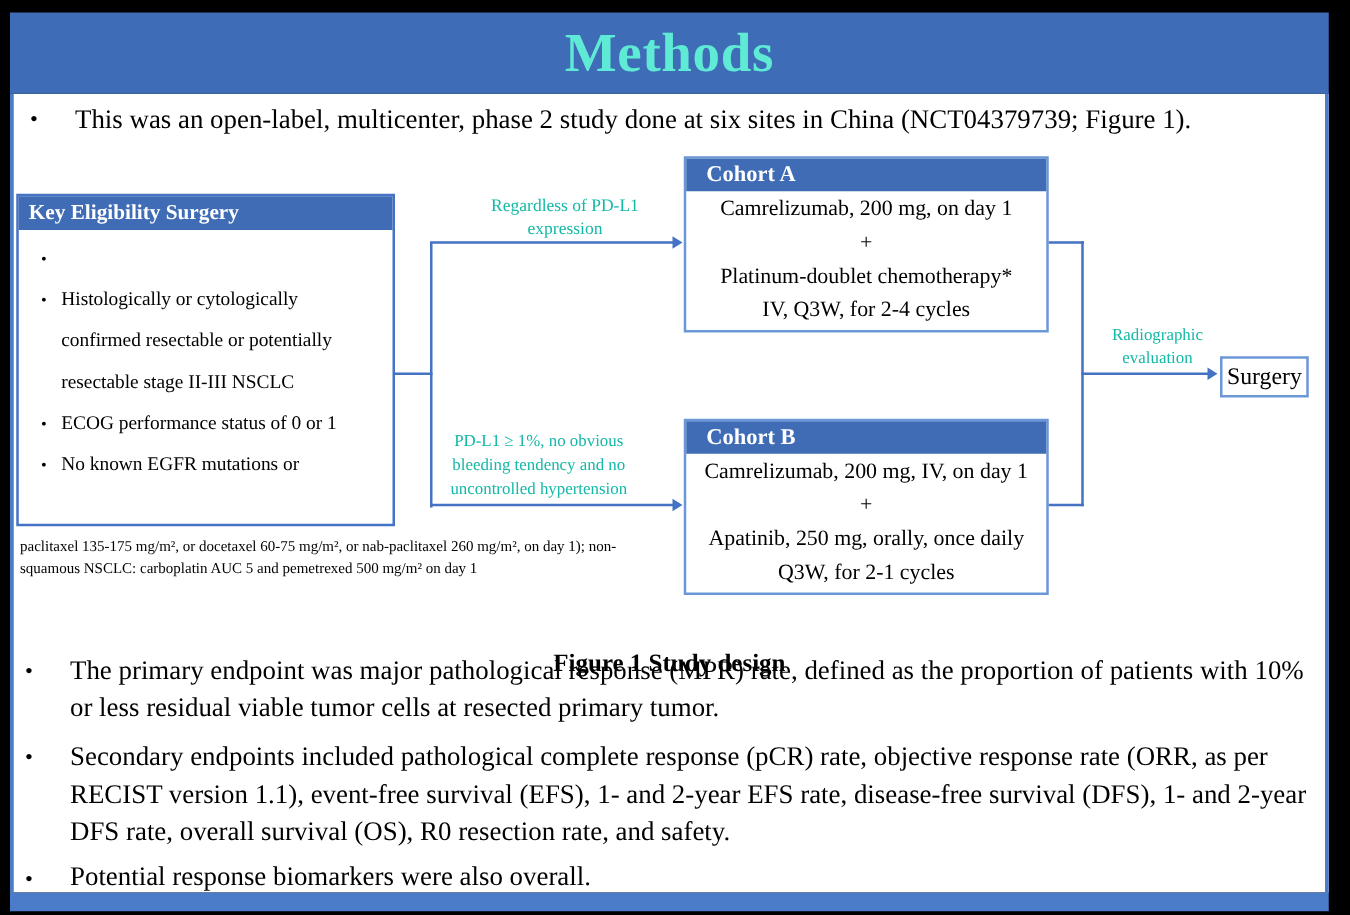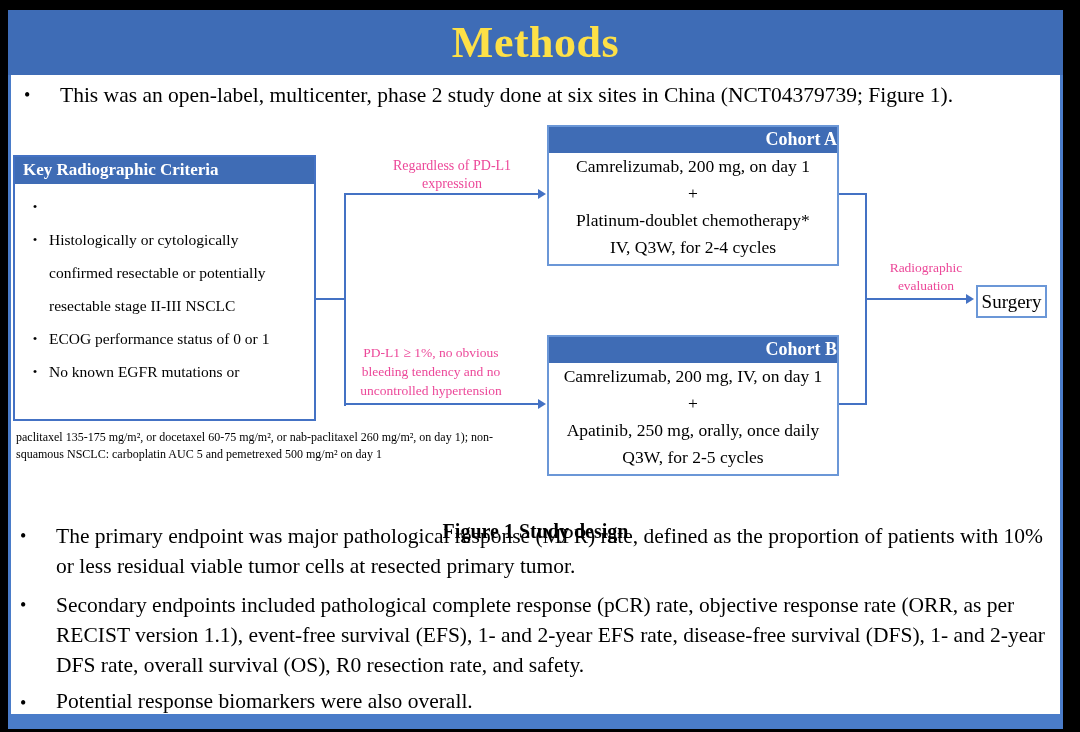--- a/index.html
+++ b/index.html
@@ -1,21 +1,21 @@
 <!DOCTYPE html>
 <html><head>
 <meta charset="utf-8">
 <style>
   html,body{margin:0;padding:0;background:#000;}
   .stage{position:relative;width:1080px;height:732px;background:#000;overflow:hidden;
          font-family:"Liberation Serif","DejaVu Serif",serif;color:#000;}
   
   .title-bar{position:absolute;left:8px;top:10px;width:1055px;height:65px;background:#3e6cb6;
              display:flex;align-items:center;justify-content:center;}
-  .title-bar span{color:#fde047;font-weight:bold;font-size:44px;letter-spacing:.5px;}
+  .title-bar span{color:#5eead4;font-weight:bold;font-size:44px;letter-spacing:.5px;}
   .content{position:absolute;left:8px;top:75px;width:1055px;height:639px;background:#fff;
            border-left:3px solid #4a7cc9;border-right:3px solid #4a7cc9;box-sizing:border-box;}
   .bottom-bar{position:absolute;left:8px;top:714px;width:1055px;height:15px;background:#4a7cc9;}
 
   
   .bullet-row{position:absolute;display:flex;align-items:flex-start;font-size:21.5px;line-height:30px;}
   .bullet-row .mk{flex:0 0 36px;font-size:18px;line-height:30px;}
   .bullet-row .tx{flex:1;}
 
   
@@ -26,31 +26,31 @@
   .elig-body{padding:6px 4px 0 6px;}
   .elig-item{display:flex;align-items:flex-start;}
   .elig-item .mk{flex:0 0 28px;text-align:center;font-size:13px;line-height:33px;}
   .elig-line{font-size:15.5px;line-height:33px;white-space:nowrap;}
 
   
   .cohort{position:absolute;left:547px;width:292px;height:141px;background:#fff;
           border:2px solid #6b97d7;box-sizing:border-box;}
   .cohort-a{top:125px;} .cohort-b{top:335px;}
   .cohort-header{background:#3f6cb5;color:#fff;font-weight:bold;font-size:18px;
-                 text-align:right;padding:2px 0 3px 4px;}
+                 text-align:left;padding:2px 0 3px 16px;}
   .cohort-body{padding-top:0;text-align:center;}
   .cohort-line{font-size:17.5px;line-height:27px;white-space:nowrap;}
 
   
   .surgery{position:absolute;left:976px;top:285px;width:71px;height:33px;background:#fff;
            border:2px solid #6b97d7;box-sizing:border-box;display:flex;align-items:center;
            justify-content:center;font-size:19px;}
 
   
-  .flabel{position:absolute;text-align:center;font-size:14px;line-height:18px;color:#ec4899;}
+  .flabel{position:absolute;text-align:center;font-size:14px;line-height:18px;color:#14b8a6;}
   .flabel.top{left:368px;top:157px;width:168px;}
   .flabel.bot{left:340px;top:343px;width:182px;font-size:13.5px;line-height:19px;}
   .flabel.rad{left:872px;top:259px;width:108px;font-size:13.5px;}
 
   
   .ln{position:absolute;background:#4472c4;}
   .ah{position:absolute;width:0;height:0;border-top:5px solid transparent;
       border-bottom:5px solid transparent;border-left:8px solid #4472c4;}
 
   
@@ -73,21 +73,21 @@
   <div class="title-bar">
     <span>Methods</span>
   </div>
 
   <div class="bullet-row" style="left:24px;top:80px;width:1032px;">
     <span class="mk">•</span>
     <span class="tx">This was an open-label, multicenter, phase 2 study done at six sites in China (NCT04379739; Figure 1).</span>
   </div>
 
   <div class="elig">
-    <div class="elig-header">Key Radiographic Criteria</div>
+    <div class="elig-header">Key Eligibility Surgery</div>
     <div class="elig-body">
       <div class="elig-item">
         <span class="mk">•</span>
       </div>
       <div class="elig-item">
         <span class="mk">•</span>
         <div>
           <div class="elig-line">Histologically or cytologically</div>
           <div class="elig-line">confirmed resectable or potentially</div>
           <div class="elig-line">resectable stage II-III NSCLC</div>
@@ -117,21 +117,21 @@
       <div class="cohort-line">IV, Q3W, for 2-4 cycles</div>
     </div>
   </div>
 
   <div class="cohort cohort-b">
     <div class="cohort-header">Cohort B</div>
     <div class="cohort-body">
       <div class="cohort-line">Camrelizumab, 200 mg, IV, on day 1</div>
       <div class="cohort-line">+</div>
       <div class="cohort-line">Apatinib, 250 mg, orally, once daily</div>
-      <div class="cohort-line">Q3W, for 2-5 cycles</div>
+      <div class="cohort-line">Q3W, for 2-1 cycles</div>
     </div>
   </div>
 
   <div class="surgery">Surgery</div>
 
   <div class="flabel top">Regardless of PD-L1 expression</div>
   <div class="flabel bot">PD-L1 ≥ 1%, no obvious bleeding tendency and no uncontrolled hypertension</div>
   <div class="flabel rad">Radiographic evaluation</div>
 
   <div class="ln" style="left:316px;top:298px;width:30px;height:2px;"></div>

